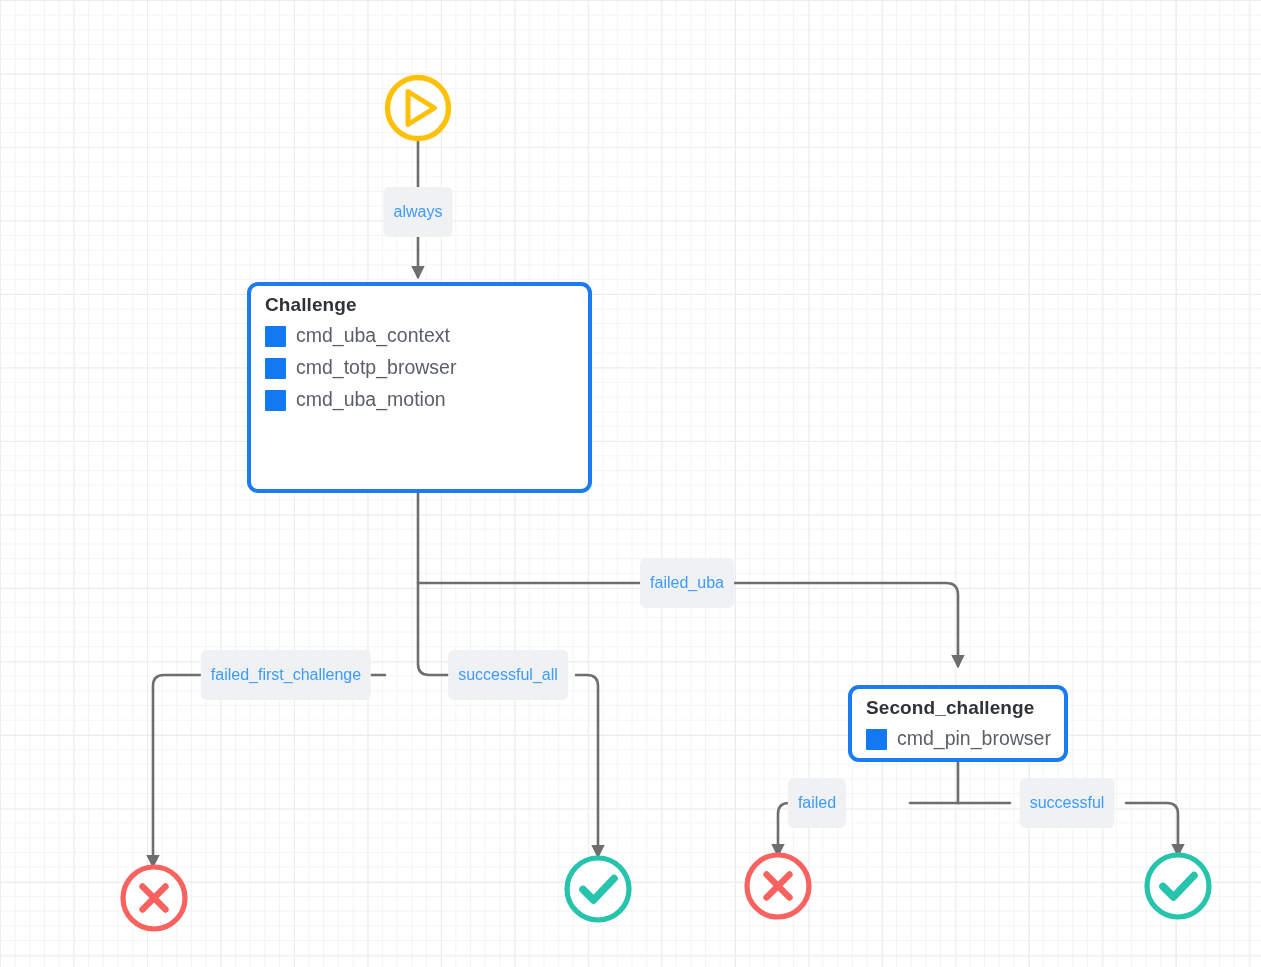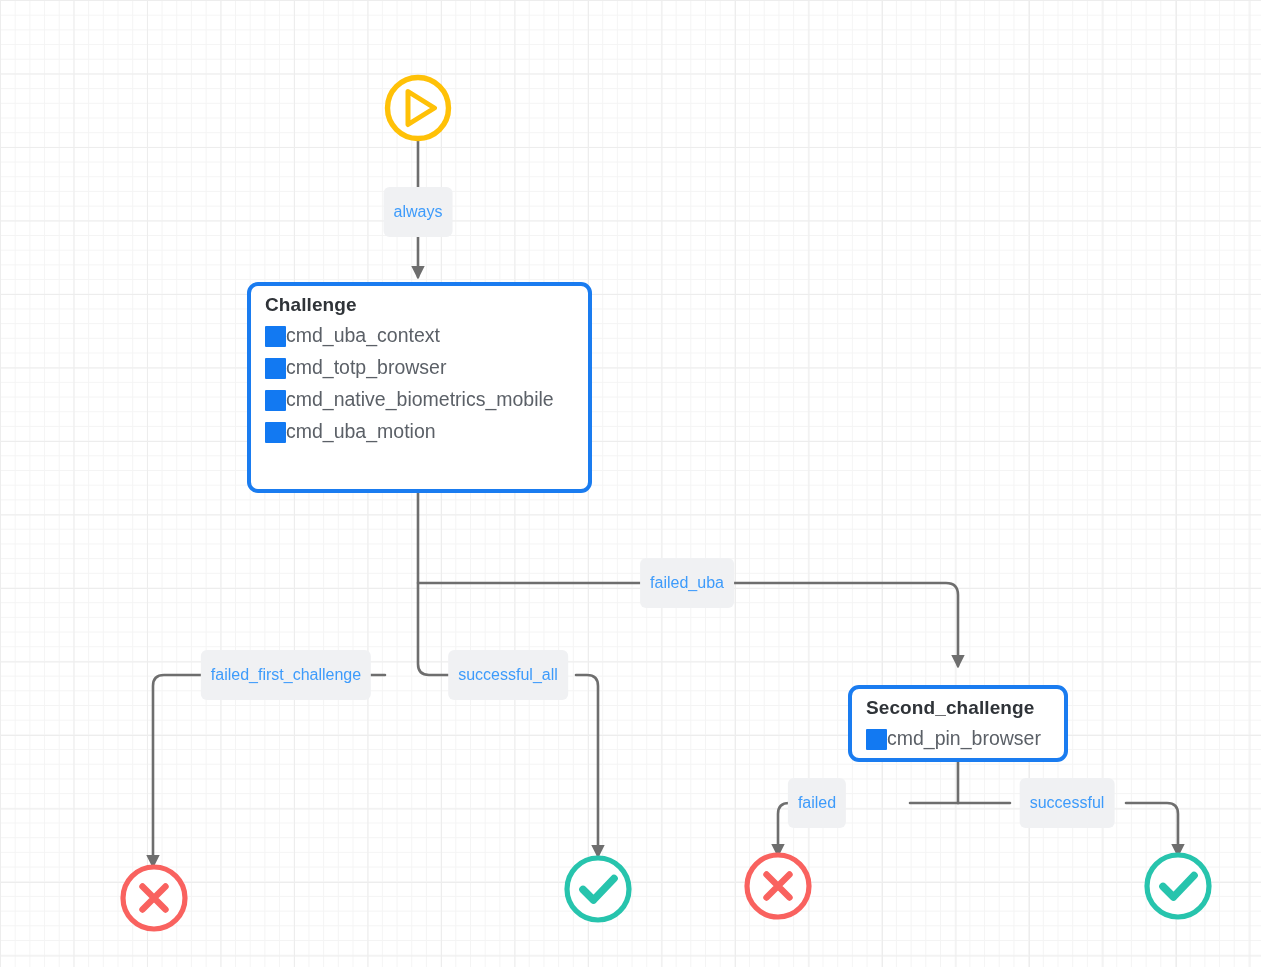--- a/index.html
+++ b/index.html
@@ -33,21 +33,21 @@
   }
   .node-title{
     text-align:left;
     font-weight:bold;
     font-size:19px;
     color:#2f3338;
     letter-spacing:.1px;
     margin-bottom:4px;
   }
   .cmd-row{
-    display:flex;align-items:center;gap:0;
+    display:flex;align-items:center;gap:10px;
     height:32px;
   }
   .cmd-swatch{
     width:21px;height:21px;
     background:#1279f2;
     flex:0 0 auto;
     border-radius:1px;
   }
   .cmd-label{
     font-size:19.5px;
@@ -122,24 +122,20 @@
   <div class="cmd-row">
     <span class="cmd-swatch"></span>
     <span class="cmd-label">cmd_uba_context</span>
   </div>
   <div class="cmd-row">
     <span class="cmd-swatch"></span>
     <span class="cmd-label">cmd_totp_browser</span>
   </div>
   <div class="cmd-row">
     <span class="cmd-swatch"></span>
-    <span class="cmd-label">cmd_native_biometrics_mobile</span>
-  </div>
-  <div class="cmd-row">
-    <span class="cmd-swatch"></span>
     <span class="cmd-label">cmd_uba_motion</span>
   </div>
 </div>
 
 <div class="node-box" style="left:848px;top:685px;width:220px;height:77px;">
   <div class="node-title">Second_challenge</div>
   <div class="cmd-row">
     <span class="cmd-swatch"></span>
     <span class="cmd-label">cmd_pin_browser</span>
   </div>

